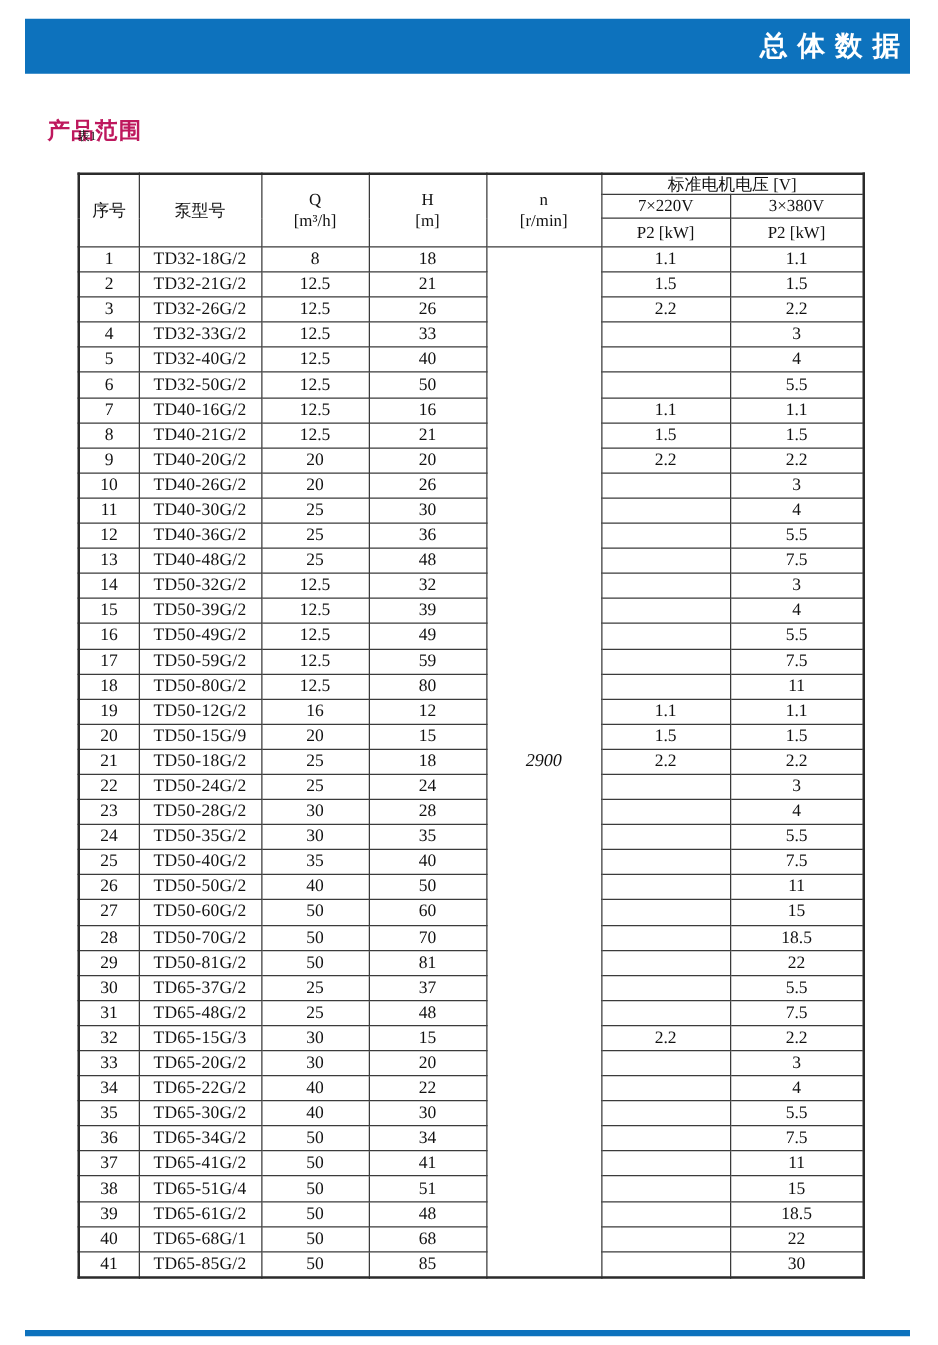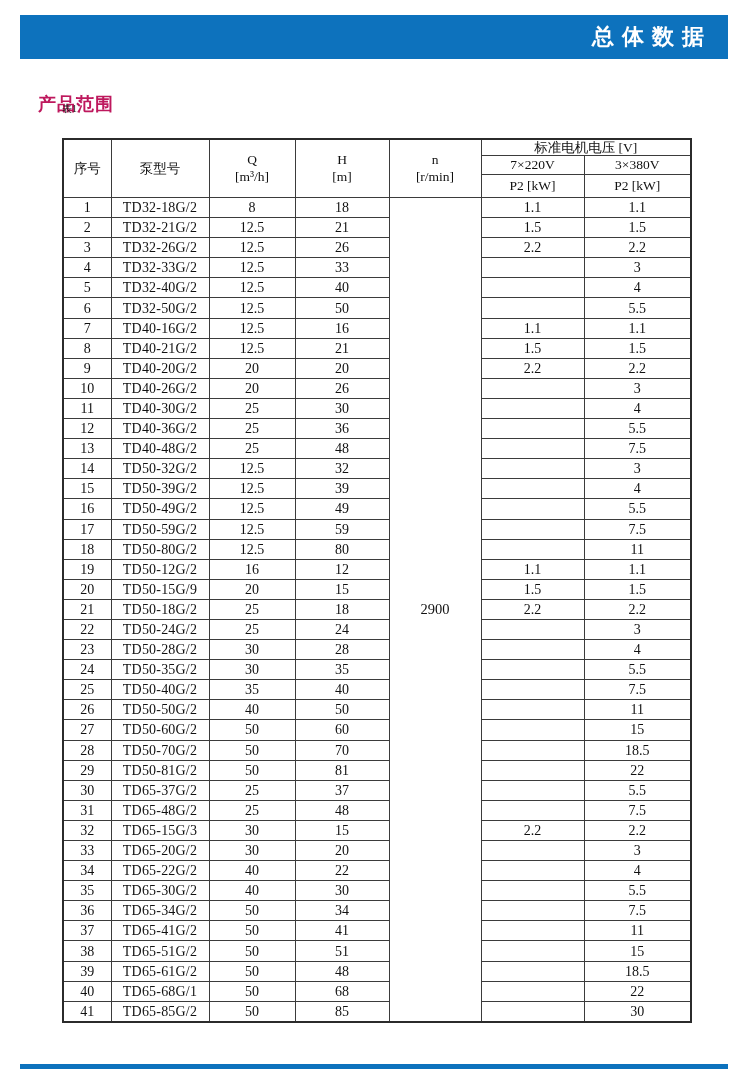--- a/index.html
+++ b/index.html
@@ -30,21 +30,21 @@
     display: flex;
     align-items: center;
     justify-content: flex-end;
   }
   .topbar-title {
     color: #ffffff;
     font-family: "Liberation Sans", "DejaVu Sans", sans-serif;
     font-weight: bold;
     font-size: 22px;
     letter-spacing: 8px;
-    padding-right: 16px;
+    padding-right: 0;
     line-height: 44px;
     white-space: nowrap;
   }
   .section-title {
     position: absolute;
     left: 38px;
     top: 92px;
     margin: 0;
     font-family: "Liberation Sans", "DejaVu Sans", sans-serif;
     font-weight: bold;
@@ -88,21 +88,21 @@
   thead tr.h-group th { height: 15px; line-height: 15px; }
   thead tr.h-volt  th { height: 18px; line-height: 18px; }
   thead tr.h-p2    th { height: 22px; line-height: 22px; }
   th.two-line div { line-height: 1.25; font-size: 13.5px; }
   tbody td {
     height: 19.1px;
     font-size: 14px;
     line-height: 19px;
   }
   td.model-cell { letter-spacing: 0.2px; }
-  td.speed-cell { font-size: 14.5px; }
+  td.speed-cell { font-size: 14.5px; font-style: italic; }
   .bottombar {
     position: absolute;
     left: 20px;
     top: 1064px;
     width: 708px;
     height: 5px;
     background: #0d72bd;
   }
 </style>
 </head>
@@ -448,21 +448,21 @@
         <tr>
           <td class="index-cell">37</td>
           <td class="model-cell">TD65-41G/2</td>
           <td class="q-cell">50</td>
           <td class="h-cell">41</td>
           <td class="p2-220-cell"></td>
           <td class="p2-380-cell">11</td>
         </tr>
         <tr>
           <td class="index-cell">38</td>
-          <td class="model-cell">TD65-51G/2</td>
+          <td class="model-cell">TD65-51G/4</td>
           <td class="q-cell">50</td>
           <td class="h-cell">51</td>
           <td class="p2-220-cell"></td>
           <td class="p2-380-cell">15</td>
         </tr>
         <tr>
           <td class="index-cell">39</td>
           <td class="model-cell">TD65-61G/2</td>
           <td class="q-cell">50</td>
           <td class="h-cell">48</td>

